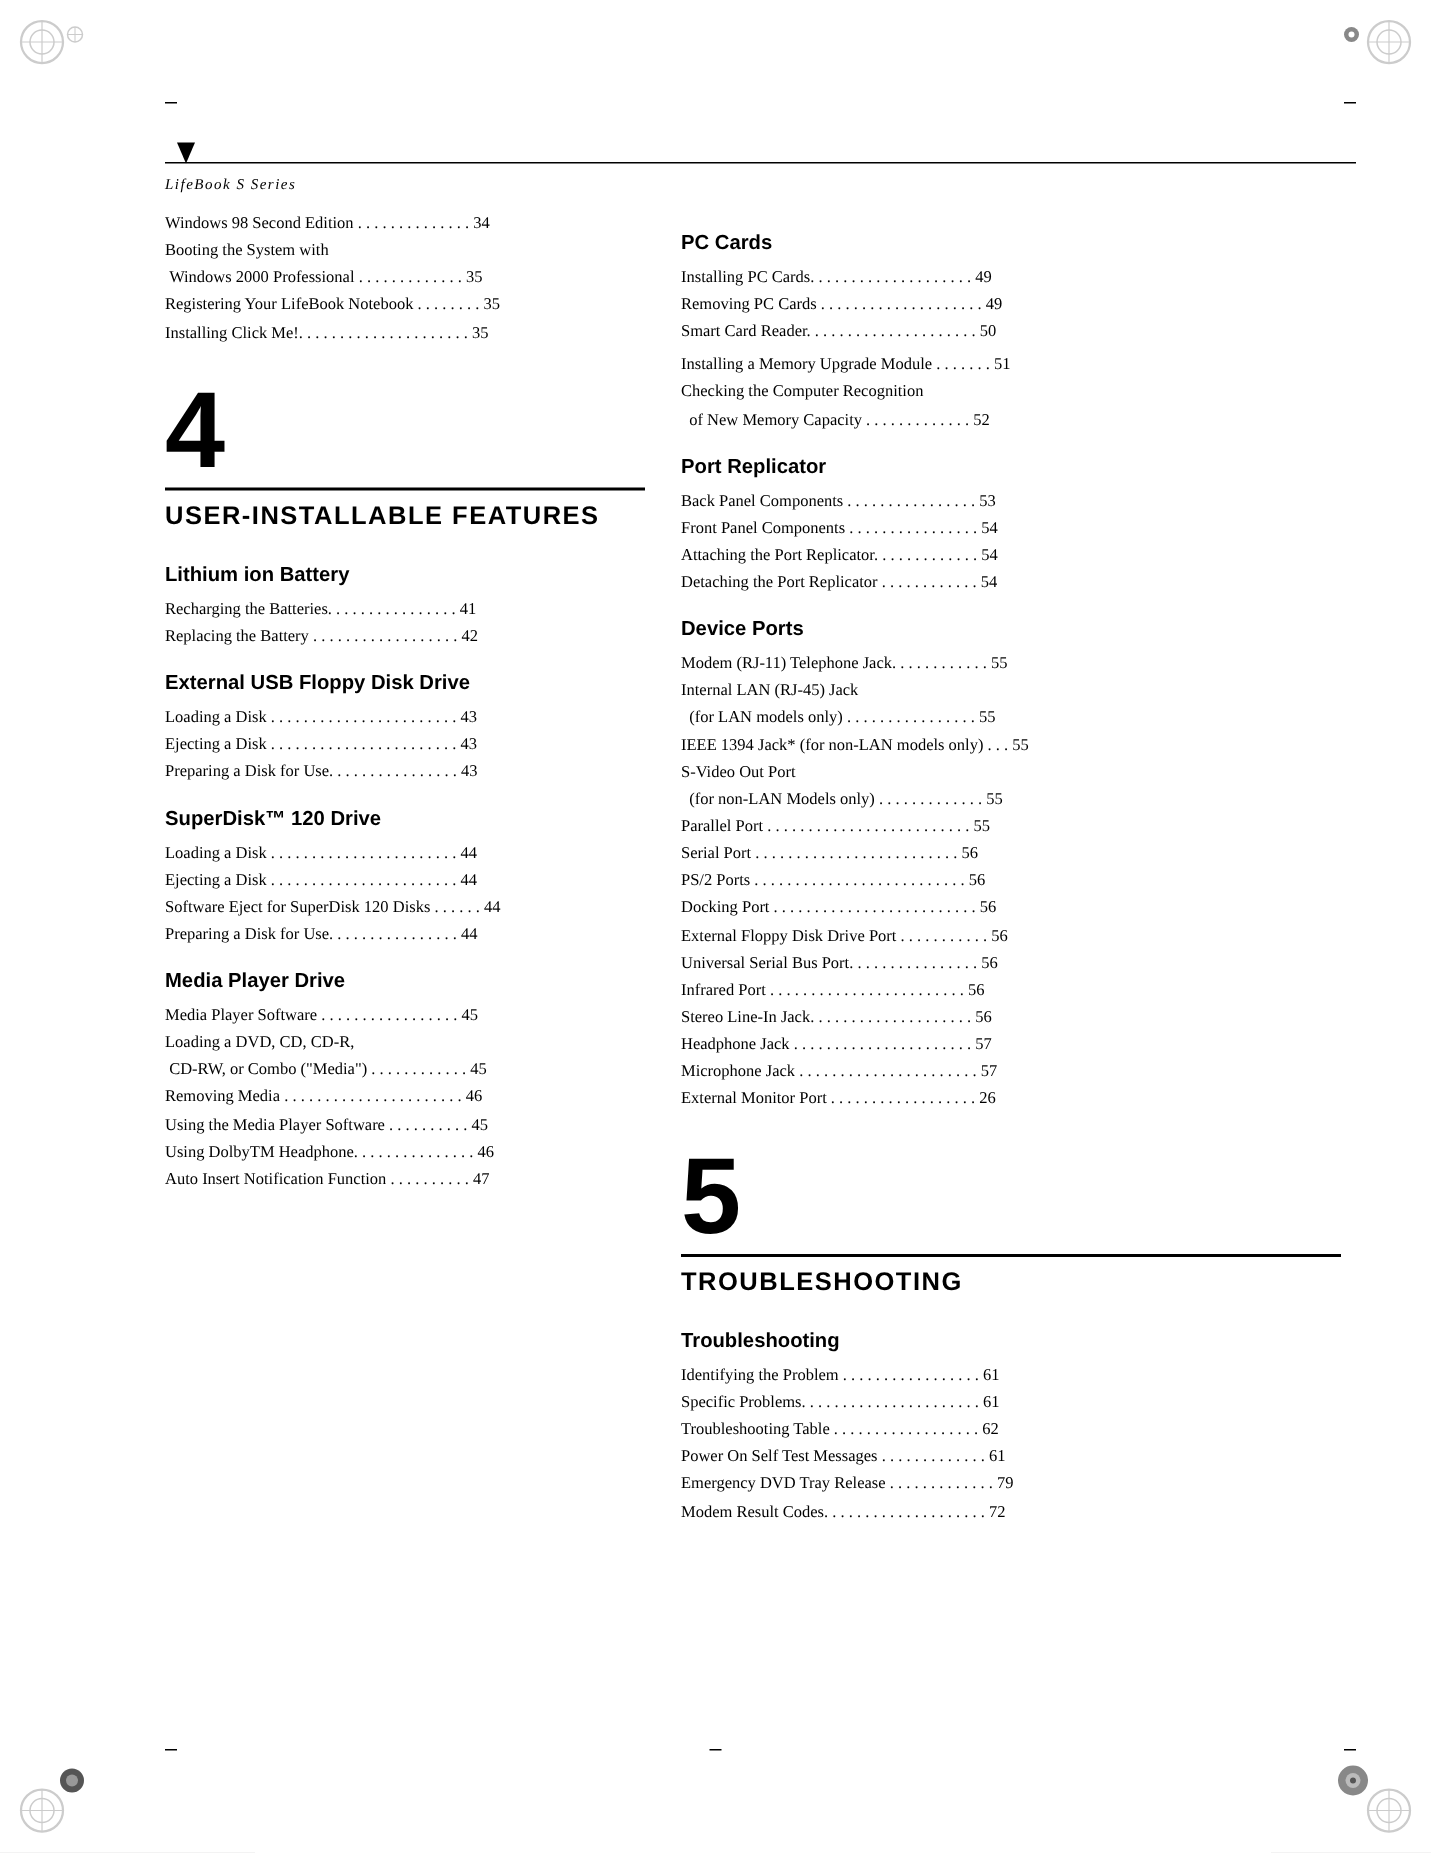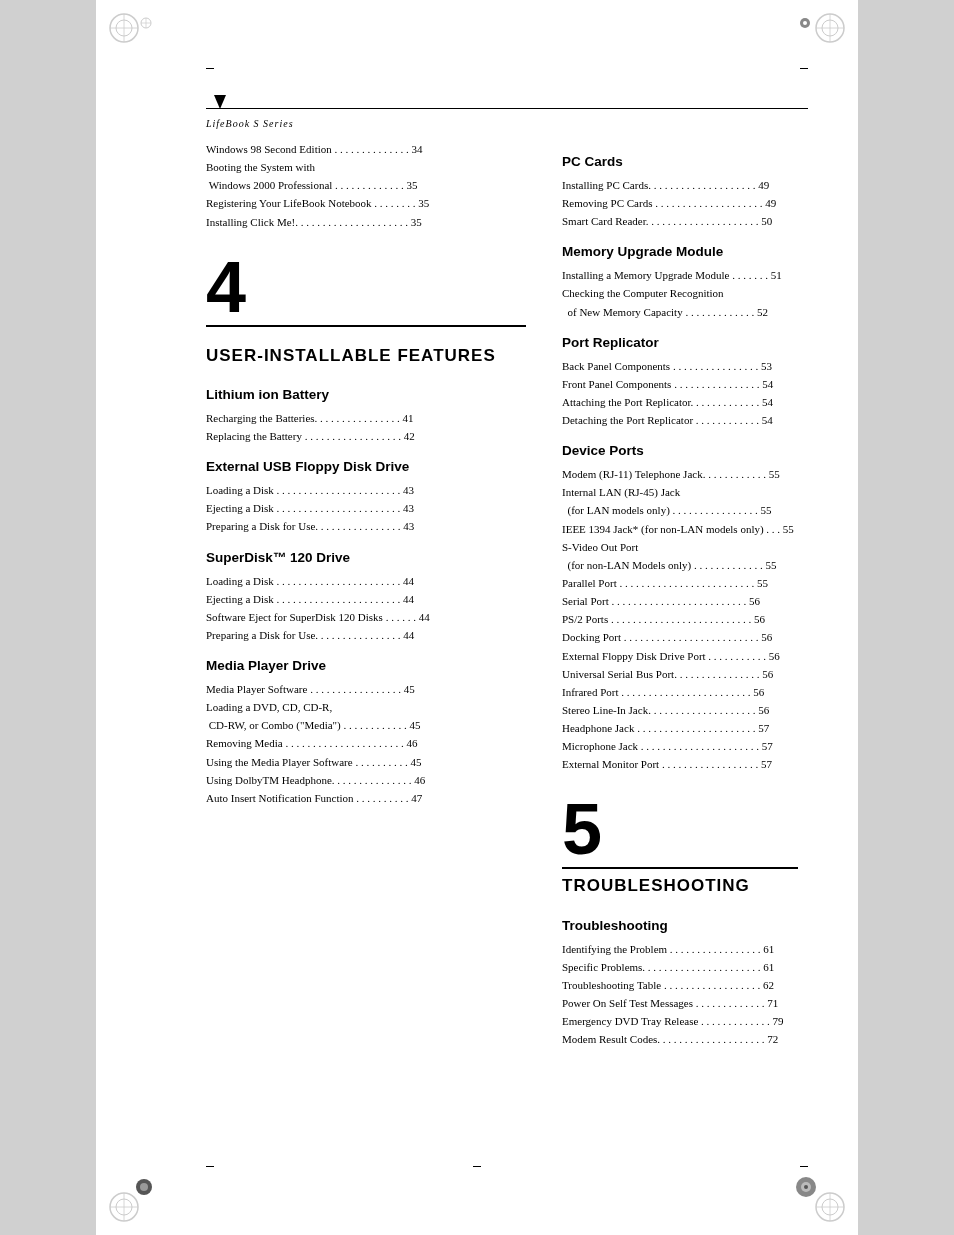--- a/index.html
+++ b/index.html
@@ -5,21 +5,21 @@
     * { margin: 0; padding: 0; box-sizing: border-box; }
     body {
       background: #d0d0d0;
       display: flex;
       justify-content: center;
       align-items: flex-start;
       min-height: 1235px;
       font-family: 'Times New Roman', Times, serif;
     }
     .page {
-      width: 762px;
+      width: 954px;
       min-height: 1235px;
       background: #fff;
       position: relative;
       padding: 0;
     }
     
     .corner-decoration {
       position: absolute;
       width: 60px;
       height: 60px;
@@ -47,21 +47,21 @@
     }
 
     
     .content-area {
       position: absolute;
       top: 140px;
       left: 110px;
       right: 60px;
       bottom: 100px;
       display: flex;
-      gap: 36px;
+      gap: 24px;
     }
 
     
     .left-col {
       flex: 0 0 320px;
       font-size: 11.5px;
       line-height: 1.55;
       color: #000;
     }
 
@@ -83,21 +83,21 @@
       font-family: Arial, sans-serif;
     }
     .chapter-title {
       font-size: 17px;
       font-weight: bold;
       text-transform: uppercase;
       letter-spacing: 1px;
       margin-bottom: 16px;
       font-family: Arial, sans-serif;
       border-top: 2px solid #000;
-      padding-top: 16px;
+      padding-top: 4px;
     }
 
     .section-heading {
       font-size: 13.5px;
       font-weight: bold;
       margin-top: 12px;
       margin-bottom: 3px;
       font-family: Arial, sans-serif;
     }
 
@@ -250,21 +250,20 @@
     <div class="right-col">
 
       <div class="section-block">
         <div class="section-heading">PC Cards</div>
         <div class="toc-line">Installing PC Cards. . . . . . . . . . . . . . . . . . . . 49</div>
         <div class="toc-line">Removing PC Cards . . . . . . . . . . . . . . . . . . . . 49</div>
         <div class="toc-line">Smart Card Reader. . . . . . . . . . . . . . . . . . . . . 50</div>
       </div>
 
       <div class="section-block">
-        <div class="section-heading">Memory Upgrade Module</div>
         <div class="toc-line">Installing a Memory Upgrade Module . . . . . . . 51</div>
         <div class="toc-line">Checking the Computer Recognition</div>
         <div class="toc-line">&nbsp;&nbsp;of New Memory Capacity . . . . . . . . . . . . . 52</div>
       </div>
 
       <div class="section-block">
         <div class="section-heading">Port Replicator</div>
         <div class="toc-line">Back Panel Components . . . . . . . . . . . . . . . . 53</div>
         <div class="toc-line">Front Panel Components . . . . . . . . . . . . . . . . 54</div>
         <div class="toc-line">Attaching the Port Replicator. . . . . . . . . . . . . 54</div>
@@ -282,32 +281,32 @@
         <div class="toc-line">Parallel Port . . . . . . . . . . . . . . . . . . . . . . . . . 55</div>
         <div class="toc-line">Serial Port  . . . . . . . . . . . . . . . . . . . . . . . . . 56</div>
         <div class="toc-line">PS/2 Ports . . . . . . . . . . . . . . . . . . . . . . . . . . 56</div>
         <div class="toc-line">Docking Port . . . . . . . . . . . . . . . . . . . . . . . . . 56</div>
         <div class="toc-line">External Floppy Disk Drive Port . . . . . . . . . . . 56</div>
         <div class="toc-line">Universal Serial Bus Port. . . . . . . . . . . . . . . . 56</div>
         <div class="toc-line">Infrared Port  . . . . . . . . . . . . . . . . . . . . . . . . 56</div>
         <div class="toc-line">Stereo Line-In Jack. . . . . . . . . . . . . . . . . . . . 56</div>
         <div class="toc-line">Headphone Jack . . . . . . . . . . . . . . . . . . . . . . 57</div>
         <div class="toc-line">Microphone Jack . . . . . . . . . . . . . . . . . . . . . . 57</div>
-        <div class="toc-line">External Monitor Port  . . . . . . . . . . . . . . . . . . 57</div>
+        <div class="toc-line">External Monitor Port  . . . . . . . . . . . . . . . . . . 26</div>
       </div>
 
       <div class="right-chapter-number">5</div>
       <div class="right-chapter-title">TROUBLESHOOTING</div>
 
       <div class="section-block">
         <div class="section-heading">Troubleshooting</div>
         <div class="toc-line">Identifying the Problem . . . . . . . . . . . . . . . . . 61</div>
         <div class="toc-line">Specific Problems. . . . . . . . . . . . . . . . . . . . . . 61</div>
         <div class="toc-line">Troubleshooting Table . . . . . . . . . . . . . . . . . . 62</div>
-        <div class="toc-line">Power On Self Test Messages . . . . . . . . . . . . . 71</div>
+        <div class="toc-line">Power On Self Test Messages . . . . . . . . . . . . . 61</div>
         <div class="toc-line">Emergency DVD Tray Release . . . . . . . . . . . . . 79</div>
         <div class="toc-line">Modem Result Codes. . . . . . . . . . . . . . . . . . . . 72</div>
       </div>
 
     </div>
 
   </div>
 
 </div>
 

